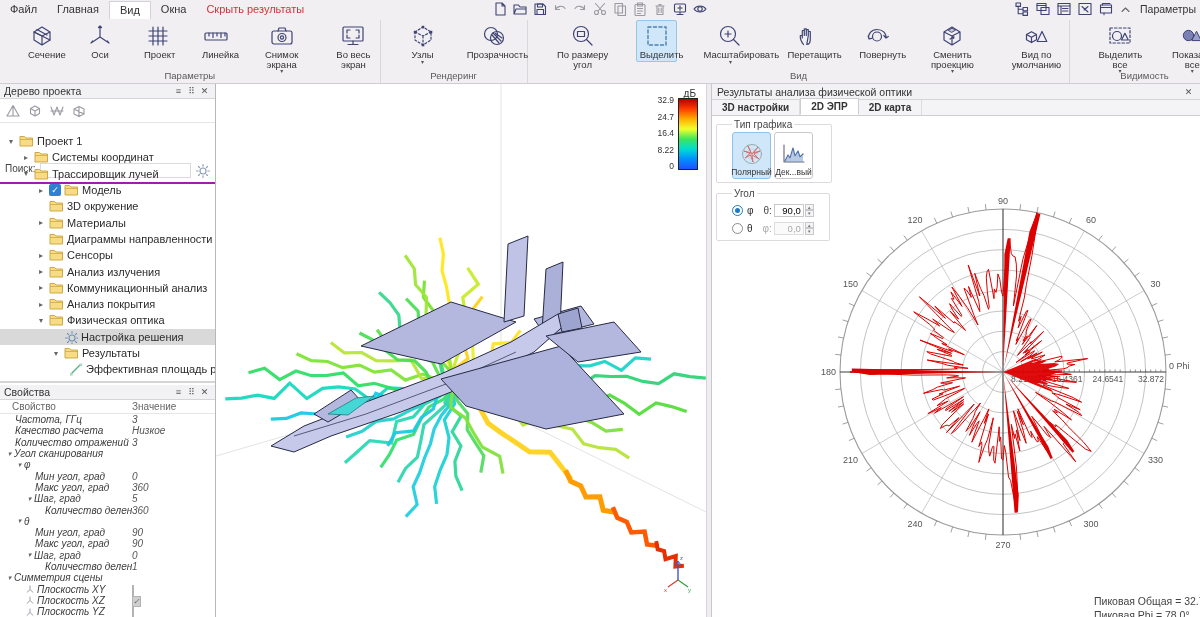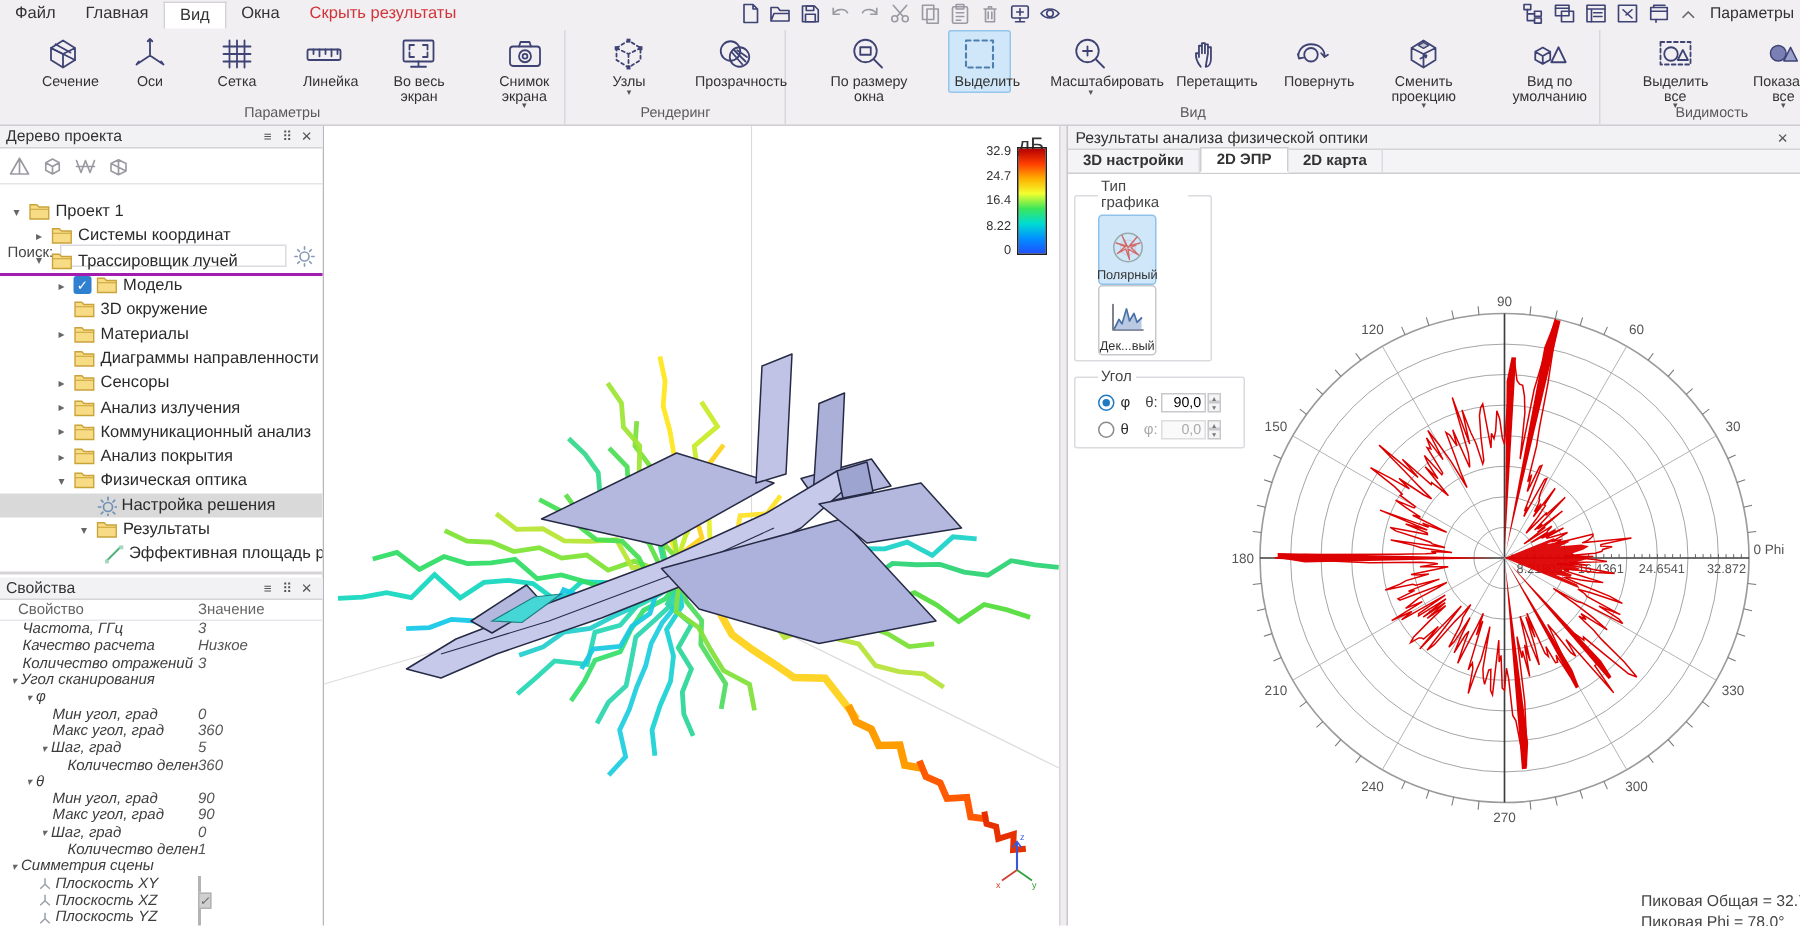--- a/index.html
+++ b/index.html
@@ -42,21 +42,21 @@
   #pcolhead .c1{padding-left:12px;width:132px;}
   .prow{height:11.3px;display:flex;align-items:center;font-size:10px;color:#3c3c3c;font-style:italic;}
   .prow .lab{width:132px;display:flex;align-items:center;white-space:nowrap;overflow:hidden;}
   .prow .val{flex:1;color:#555;}
   .parrow{font-size:7px;color:#666;width:9px;text-align:center;}
   .pchk{width:9px;height:9px;border:1px solid #b3b3b3;background:#fff;font-size:8px;line-height:8px;text-align:center;color:#666;}
   .pchk.on{background:#cfcfcf;}
   
   #viewport{position:absolute;left:216px;top:84px;width:490px;bottom:0;background:#fff;overflow:hidden;}
   #colorbar{position:absolute;right:8px;top:4px;width:52px;height:86px;}
-  #cbunit{position:absolute;right:2px;top:0;font-size:14px;color:#333;}
+  #cbunit{position:absolute;right:2px;top:0;font-size:10px;color:#333;}
   #cbbar{position:absolute;right:0px;top:10px;width:20px;height:72px;border:1px solid #222;}
   .cbtick{position:absolute;right:24px;width:26px;text-align:right;font-size:8.5px;color:#333;}
   #splitter{position:absolute;left:706px;top:84px;width:6px;bottom:0;background:#efedf0;border-left:1px solid #d8d5da;border-right:1px solid #c9c6cc;}
   
   #results{position:absolute;left:712px;top:84px;width:488px;bottom:0;background:#fff;}
   #rtitle{height:16px;background:#f2f1f3;border-bottom:1px solid #d7d4d8;display:flex;align-items:center;padding:0 5px;font-size:10.5px;color:#333;}
   #rtabs{height:16px;display:flex;border-bottom:1px solid #cfccd2;background:#f4f3f5;align-items:flex-end;font-weight:bold;}
   .rtab{padding:2px 10px;font-size:10px;color:#333;border-right:1px solid #dedbe0;cursor:default;}
   .rtab.active{background:#fff;border:1px solid #cfccd2;border-bottom:1px solid #fff;}
   #rbody{position:absolute;top:32px;left:0;right:0;bottom:0;background:#fff;}
@@ -217,51 +217,51 @@
               </svg>
             </div>
             <div class="rlabel">Оси</div>
           </div>
           <div class="rbtn">
             <div class="ric">
               <svg width="28" height="28" viewBox="0 0 28 28" fill="none" stroke-linecap="round" stroke-linejoin="round">
                 <path d="M5 9 H23 M5 14 H23 M5 19 H23 M9 5 V23 M14 5 V23 M19 5 V23" stroke="#3e4374" stroke-width="1.2"></path>
               </svg>
             </div>
-            <div class="rlabel">Сетка</div>
+            <div class="rlabel">Проект</div>
           </div>
           <div class="rbtn">
             <div class="ric">
               <svg width="28" height="28" viewBox="0 0 28 28" fill="none" stroke-linecap="round" stroke-linejoin="round">
                 <rect x="3" y="11" width="22" height="7" rx="1" stroke="#3e4374" stroke-width="1.2"></rect>
                 <path d="M7 11 V14 M11 11 V15.5 M15 11 V14 M19 11 V15.5 M23 11 V14" stroke="#3e4374" stroke-width="1.2"></path>
               </svg>
             </div>
             <div class="rlabel">Линейка</div>
-          </div>
-          <div class="rbtn">
-            <div class="ric">
-              <svg width="28" height="28" viewBox="0 0 28 28" fill="none" stroke-linecap="round" stroke-linejoin="round">
-                <rect x="4" y="5" width="20" height="14" rx="1" stroke="#3e4374" stroke-width="1.2"></rect>
-                <path d="M14 19 V22.5 M9 22.5 H19 M8 8 H11 M8 8 V11 M20 8 H17 M20 8 V11 M8 16 V13 M8 16 H11 M20 16 V13 M20 16 H17" stroke="#3e4374" stroke-width="1.2"></path>
-              </svg>
-            </div>
-            <div class="rlabel">Во весь экран</div>
           </div>
           <div class="rbtn">
             <div class="ric">
               <svg width="28" height="28" viewBox="0 0 28 28" fill="none" stroke-linecap="round" stroke-linejoin="round">
                 <rect x="4" y="9" width="20" height="13" rx="2" stroke="#3e4374" stroke-width="1.2"></rect>
                 <circle cx="14" cy="15.5" r="4" stroke="#3e4374" stroke-width="1.2"></circle>
                 <circle cx="14" cy="15.5" r="1.6" stroke="#3e4374" stroke-width="1.2"></circle>
                 <path d="M10 9 L11 6 H17 L18 9" stroke="#3e4374" stroke-width="1.2"></path>
               </svg>
             </div>
             <div class="rlabel">Снимок экрана</div>
             <div class="dd">▾</div>
+          </div>
+          <div class="rbtn">
+            <div class="ric">
+              <svg width="28" height="28" viewBox="0 0 28 28" fill="none" stroke-linecap="round" stroke-linejoin="round">
+                <rect x="4" y="5" width="20" height="14" rx="1" stroke="#3e4374" stroke-width="1.2"></rect>
+                <path d="M14 19 V22.5 M9 22.5 H19 M8 8 H11 M8 8 V11 M20 8 H17 M20 8 V11 M8 16 V13 M8 16 H11 M20 16 V13 M20 16 H17" stroke="#3e4374" stroke-width="1.2"></path>
+              </svg>
+            </div>
+            <div class="rlabel">Во весь экран</div>
           </div>
         </div>
         <div class="glabel">Параметры</div>
       </div>
       <div class="rgroup">
         <div class="rbtns">
           <div class="rbtn">
             <div class="ric">
               <svg width="28" height="28" viewBox="0 0 28 28" fill="none" stroke-linecap="round" stroke-linejoin="round">
                 <path d="M6 10 L14 5 L22 10 L22 18 L14 23 L6 18 Z M6 10 L14 14 L22 10 M14 14 L14 23" stroke="#3e4374" stroke-width="1.2" stroke-dasharray="2 2"></path>
@@ -290,21 +290,21 @@
       <div class="rgroup">
         <div class="rbtns">
           <div class="rbtn">
             <div class="ric">
               <svg width="28" height="28" viewBox="0 0 28 28" fill="none" stroke-linecap="round" stroke-linejoin="round">
                 <circle cx="12" cy="12" r="7.5" stroke="#3e4374" stroke-width="1.2"></circle>
                 <rect x="8.5" y="9.5" width="7" height="5" stroke="#3e4374" stroke-width="1.2"></rect>
                 <path d="M17.5 17.5 L23 23" stroke="#3e4374" stroke-width="1.2"></path>
               </svg>
             </div>
-            <div class="rlabel">По размеру окна</div>
+            <div class="rlabel">По размеру угол</div>
           </div>
           <div class="rbtn active">
             <div class="ric">
               <svg width="28" height="28" viewBox="0 0 28 28" fill="none" stroke-linecap="round" stroke-linejoin="round">
                 <rect x="5" y="5" width="18" height="18" stroke="#4e7fae" stroke-width="1.4" stroke-dasharray="3 2.5"></rect>
               </svg>
             </div>
             <div class="rlabel">Выделить</div>
           </div>
           <div class="rbtn">
@@ -949,21 +949,21 @@
         <polygon points="292.0309566075473,251.14973050256722 328.4,97.9 324.8,97.1 317.5,115.5" fill="#dd0000"></polygon>
         <polygon points="291.17305360070907,251.0443932585753 298.7,122.3 295.7,122.2 292.4,138.2" fill="#dd0000"></polygon>
         <polygon points="286.0413725967389,256 139.8,252.6 139.8,256.0 157.9,259.0" fill="#dd0000"></polygon>
         <polygon points="291.51831770237976,260.9314635235163 302.6,396.8 305.8,396.5 306.8,379.4" fill="#dd0000"></polygon>
         <polygon points="294.3179693610518,259.6849782962039 360.5,336.8 362.3,335.2 355.3,324.3" fill="#dd0000"></polygon>
         <polygon points="293.4793137016306,260.2942972991258 338.6,343.0 340.6,341.9 336.3,330.6" fill="#dd0000"></polygon>
       </svg>
     <div style="position:absolute;left:0;top:0;width:100px;">
       <fieldset style="width:92px;">
         <legend>Тип графика</legend>
-        <div id="ptbtns" style="display:flex;flex-direction:column;">
+        <div id="ptbtns" style="display:flex;">
             <div class="ptbtn active">
               <svg width="26" height="26" viewBox="0 0 26 26" fill="none" stroke-linecap="round" stroke-linejoin="round">
                 <circle cx="13" cy="13" r="9.5" stroke="#9aa" stroke-width="1"></circle>
                 <circle cx="13" cy="13" r="5" stroke="#ccd" stroke-width="0.8"></circle>
                 <path d="M13 13 L19 6 L14 12 L21 10 L15 13 L20 18 L13 14 L14 21 L11.5 14 L6 17 L11 12.5 L5 10 L12 12 L9 5 Z" stroke="#d06a6a" stroke-width="0.9" fill="#e8b8b8" fill-opacity="0.5"></path>
               </svg>
               <span>Полярный</span>
             </div>
             <div class="ptbtn">
               <svg width="26" height="26" viewBox="0 0 26 26" fill="none" stroke-linecap="round" stroke-linejoin="round">

